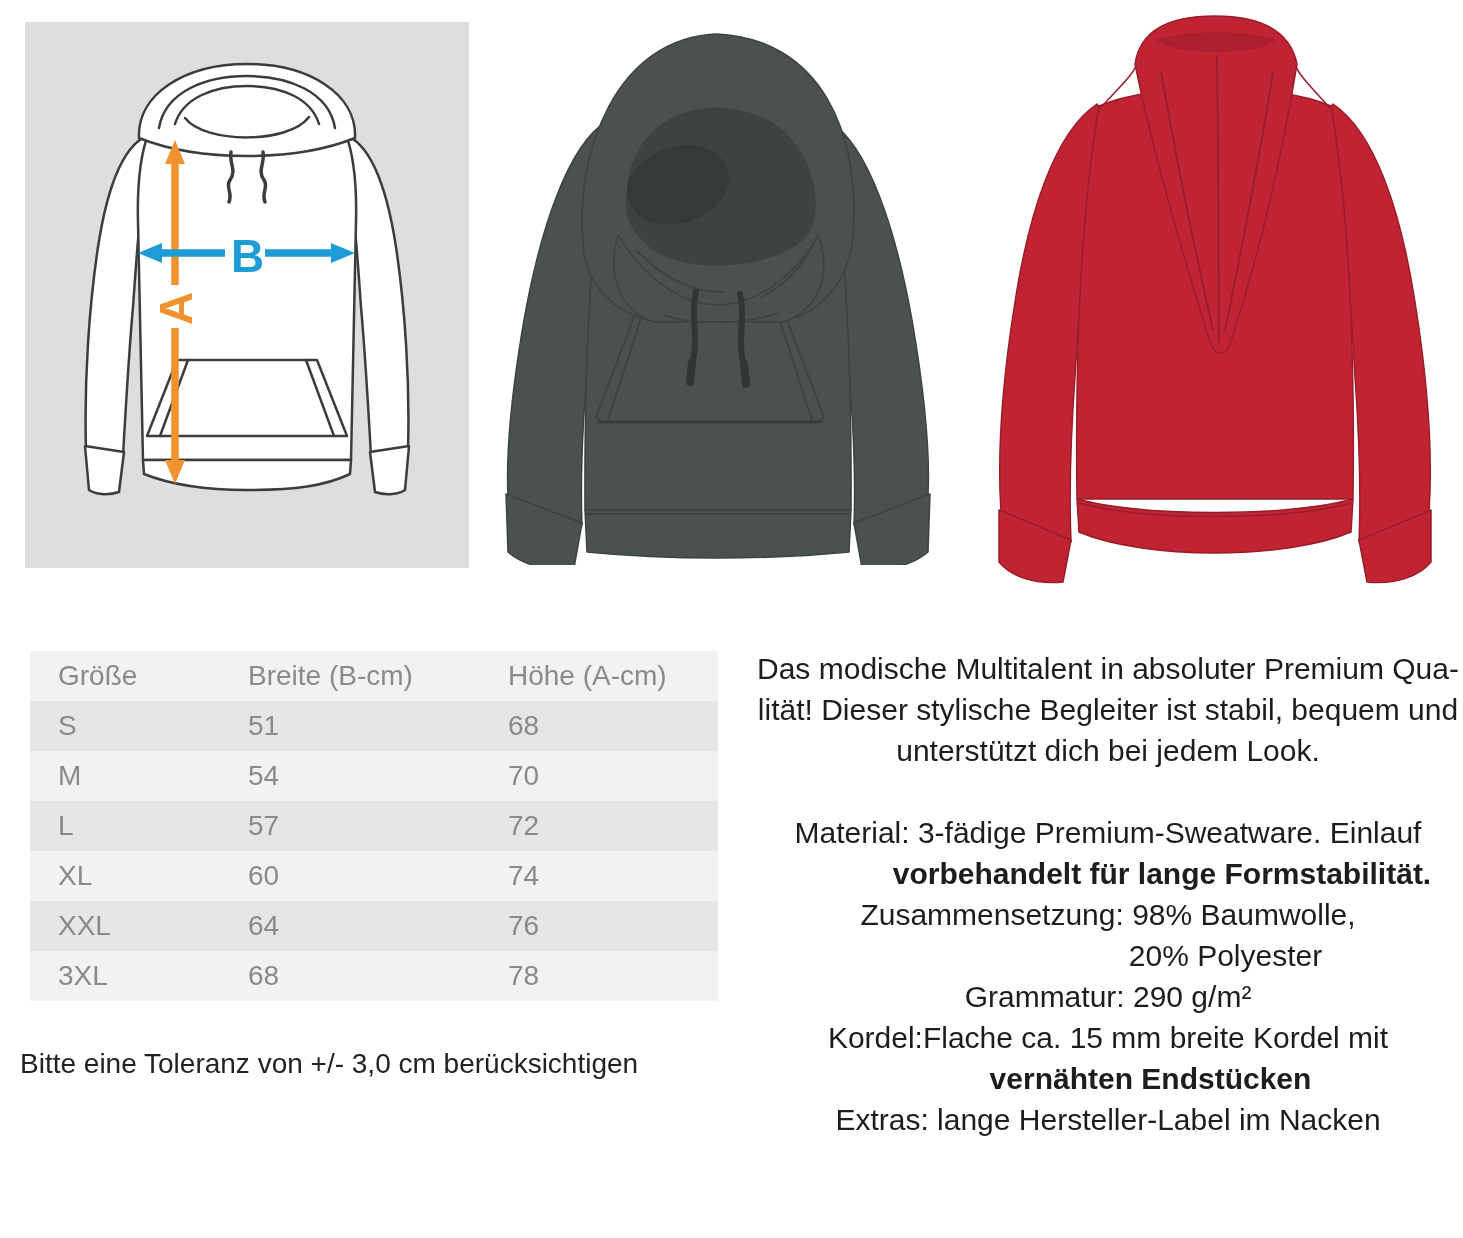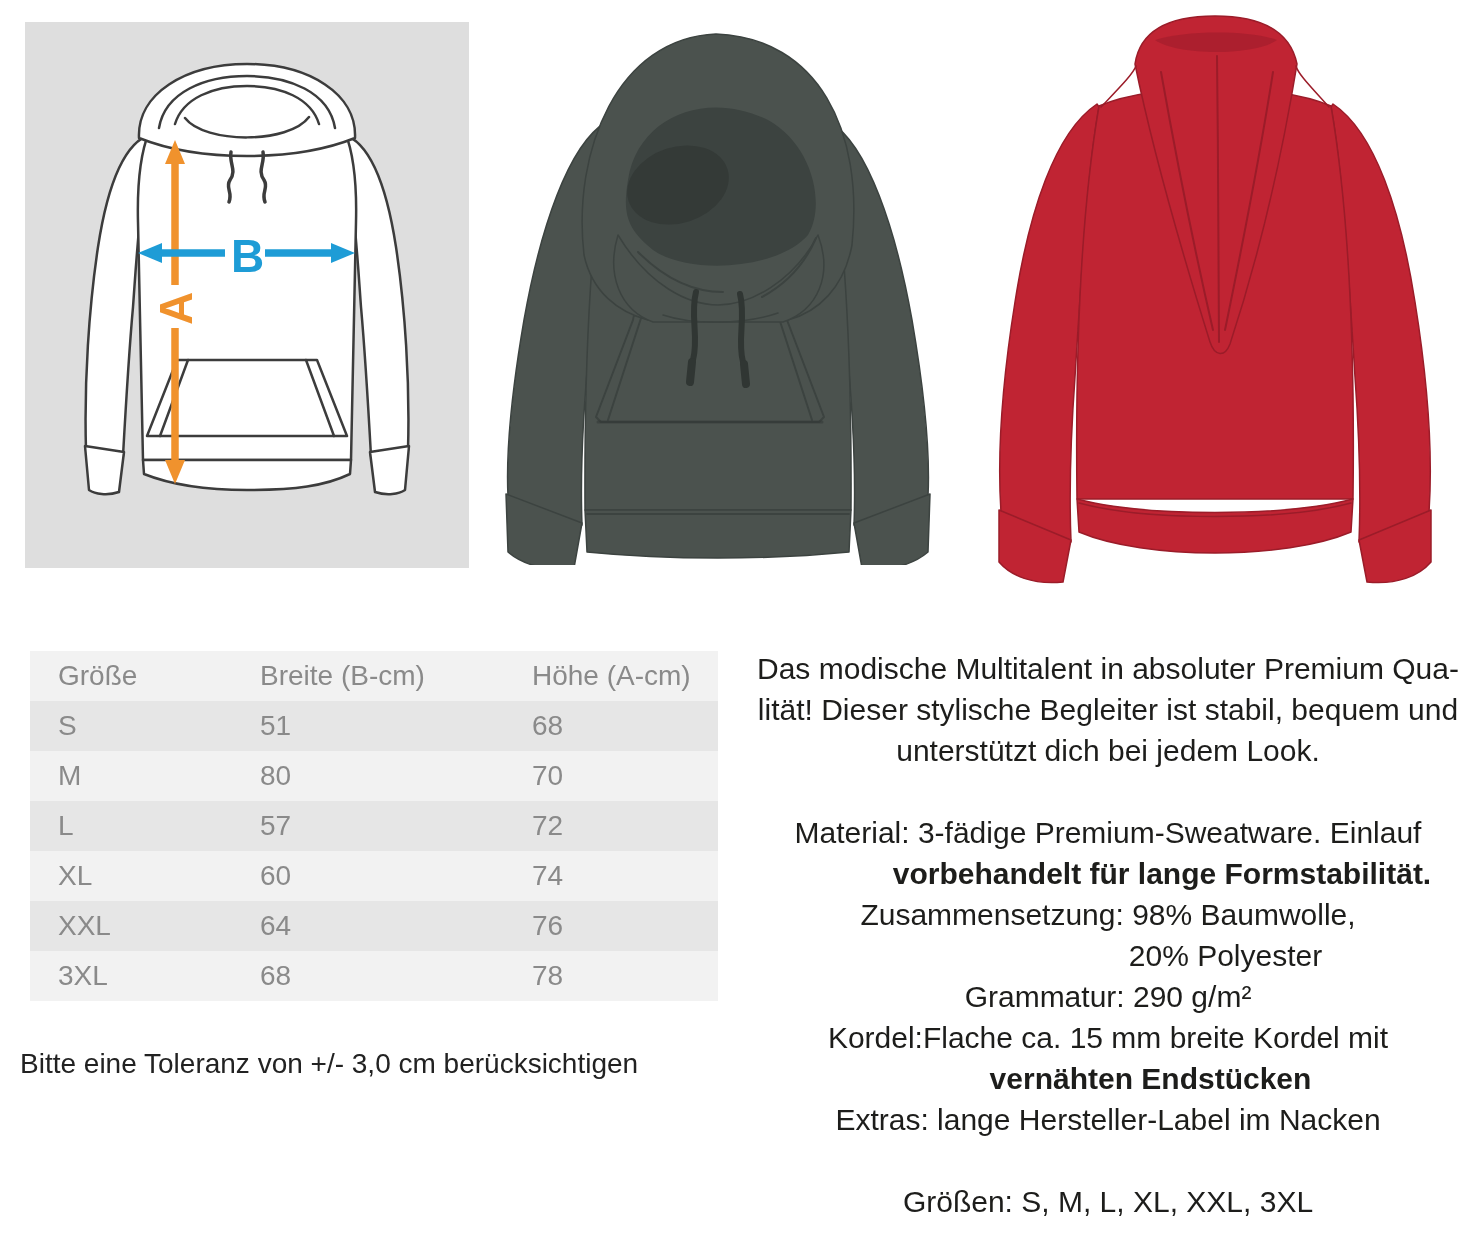--- a/index.html
+++ b/index.html
@@ -24,21 +24,21 @@
     position:relative;width:1463px;height:1238px;background:#ffffff;overflow:hidden;
     font-family:"Liberation Sans","DejaVu Sans",sans-serif;color:var(--ink);
   }
   .diagram-box{position:absolute;left:25px;top:22px;width:444px;height:546px;background:var(--diagram-bg);}
   .diagram-box svg,.product svg{display:block;width:100%;height:100%;}
   .product{position:absolute;}
   .product-front{left:488px;top:20px;width:460px;height:545px;}
   .product-back{left:985px;top:12px;width:460px;height:575px;}
 
   .size-table{position:absolute;left:30px;top:651px;width:688px;font-size:28px;color:var(--table-text);}
-  .thead,.trow{display:grid;grid-template-columns:190px 260px 1fr;align-items:center;height:50px;padding-left:28px;gap:12px;}
+  .thead,.trow{display:grid;grid-template-columns:190px 260px 1fr;align-items:center;height:50px;padding-left:28px;}
   .thead{background:var(--row-light);}
   .trow:nth-of-type(odd){background:var(--row-dark);}
   .trow:nth-of-type(even){background:var(--row-light);}
 
   .tolerance-note{position:absolute;left:20px;top:1048px;font-size:28px;color:#222;}
 
   .description{position:absolute;left:753px;top:648px;width:710px;font-size:30px;line-height:41px;color:var(--ink);text-align:center;}
   .desc-line{min-height:41px;white-space:nowrap;}
 </style>
 </head>
@@ -154,21 +154,21 @@
     <div>
 
         <div class="trow">
           <div>S</div>
           <div>51</div>
           <div>68</div>
         </div>
 
         <div class="trow">
           <div>M</div>
-          <div>80</div>
+          <div>54</div>
           <div>70</div>
         </div>
 
         <div class="trow">
           <div>L</div>
           <div>57</div>
           <div>72</div>
         </div>
 
         <div class="trow">
@@ -214,16 +214,15 @@
       <div class="desc-line">Grammatur: 290 g/m²</div>
 
       <div class="desc-line">Kordel:Flache ca. 15 mm breite Kordel mit</div>
 
       <div class="desc-line" style="padding-left: 85px; font-weight: bold;">vernähten Endstücken</div>
 
       <div class="desc-line">Extras: lange Hersteller-Label im Nacken</div>
 
       <div class="desc-line"></div>
 
-      <div class="desc-line">Größen: S, M, L, XL, XXL, 3XL</div>
     </div>
 
 </div>
 
 </body></html>

